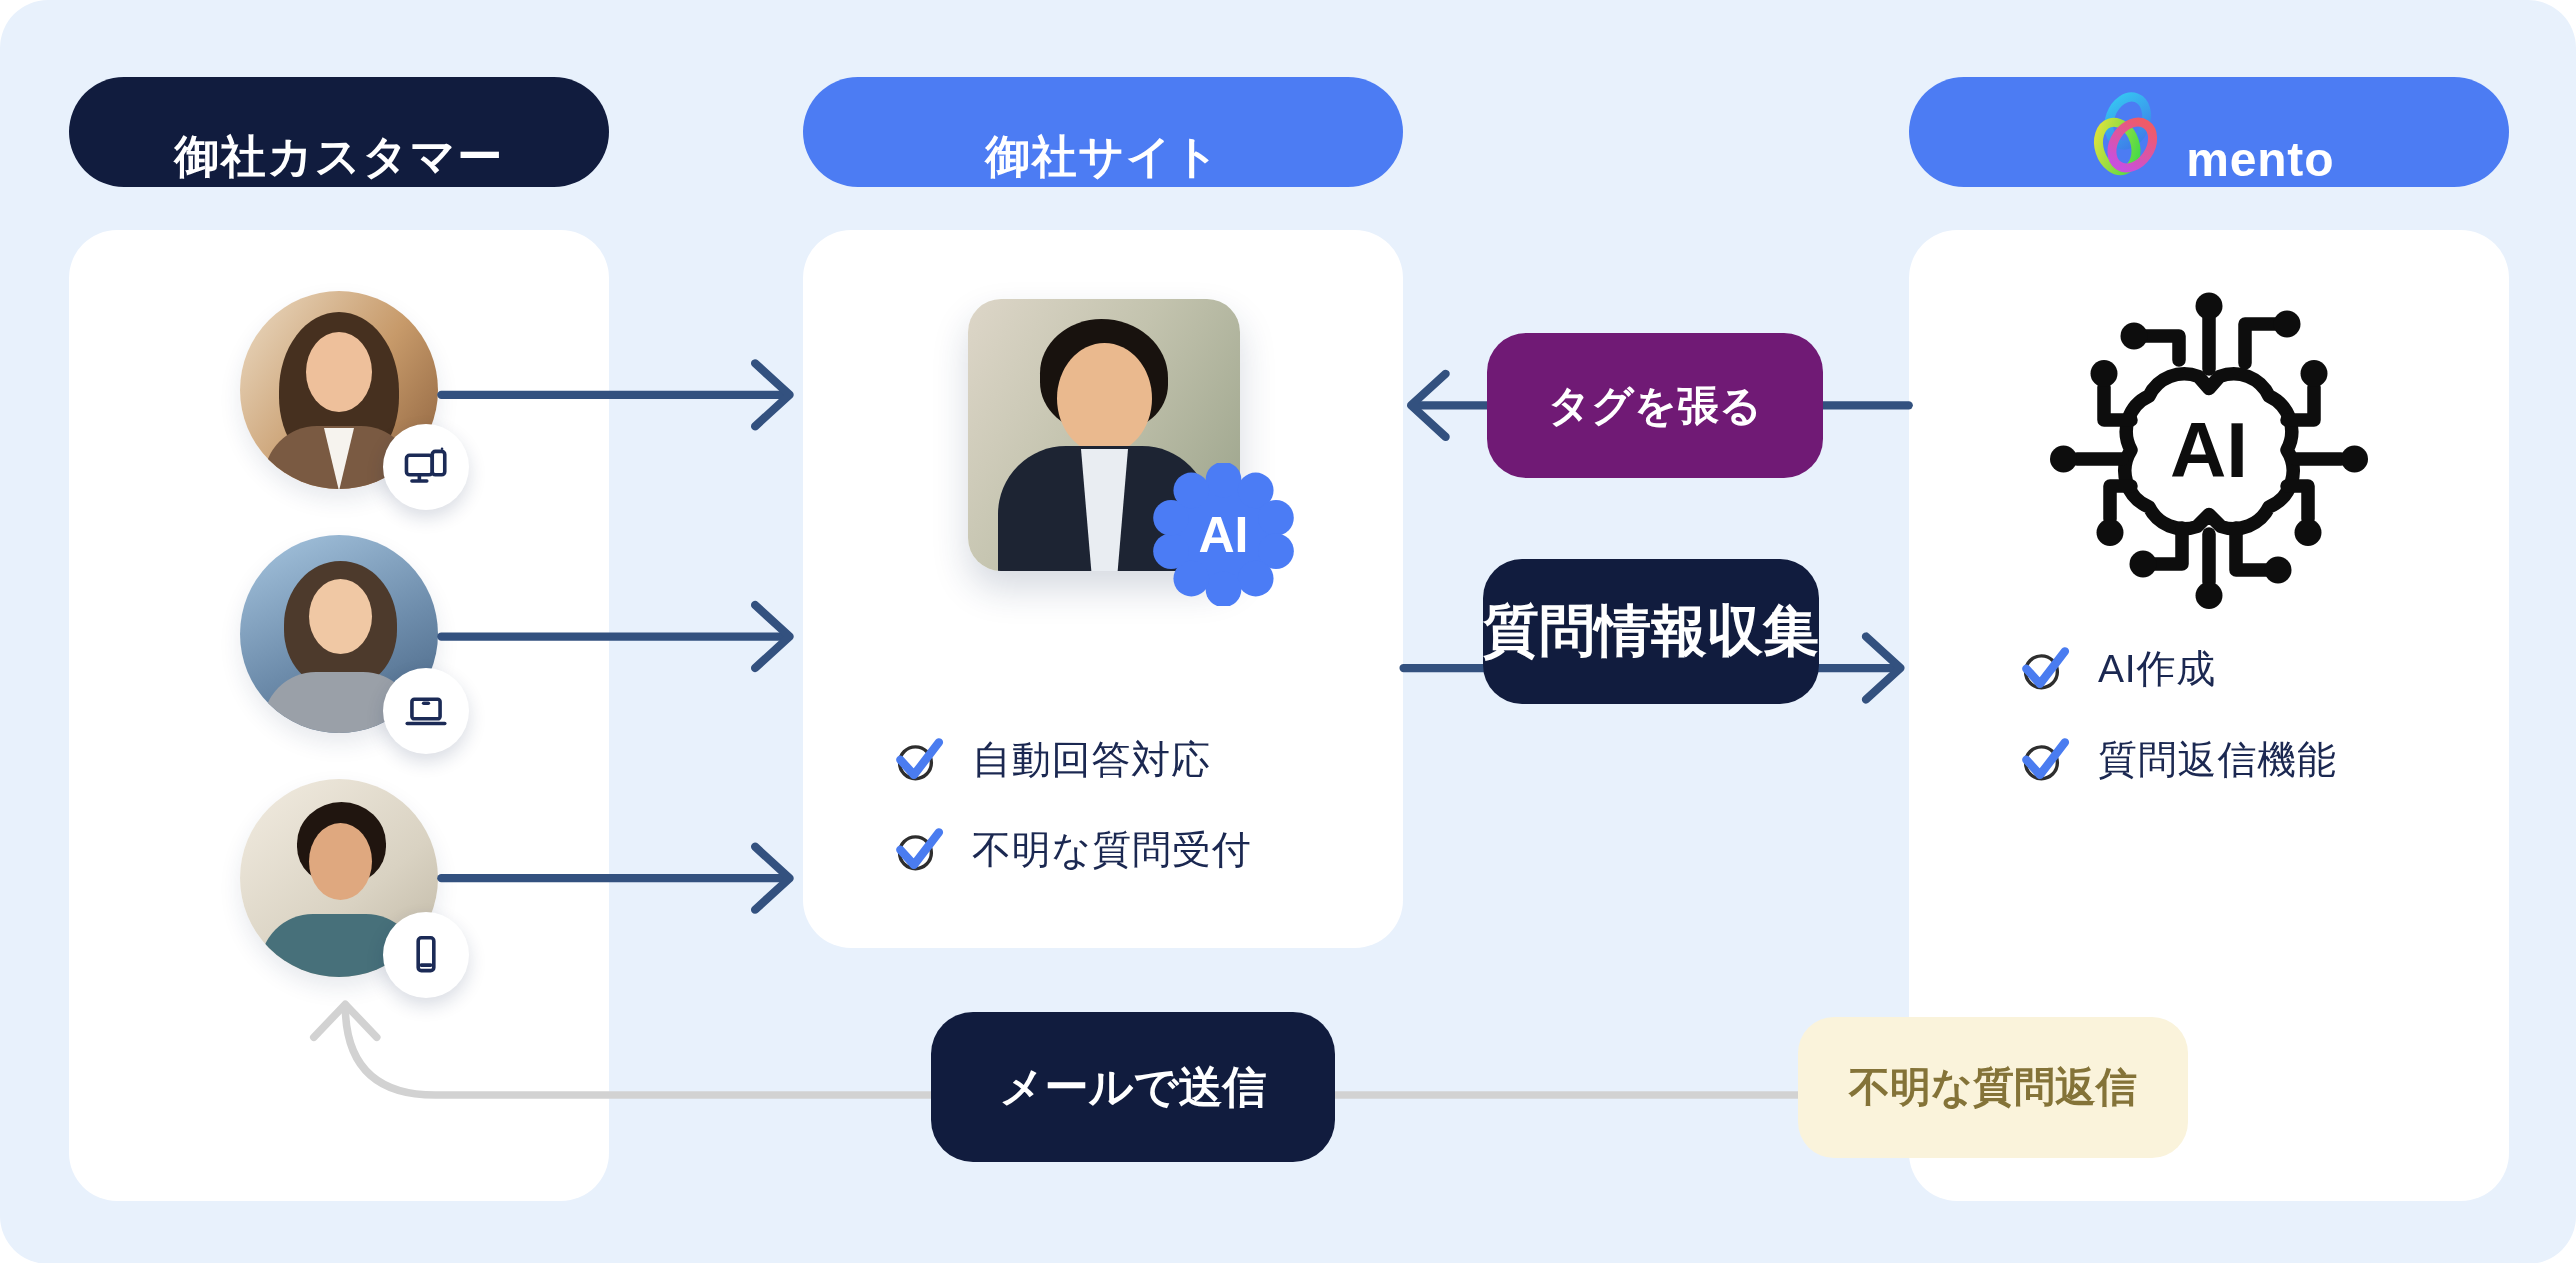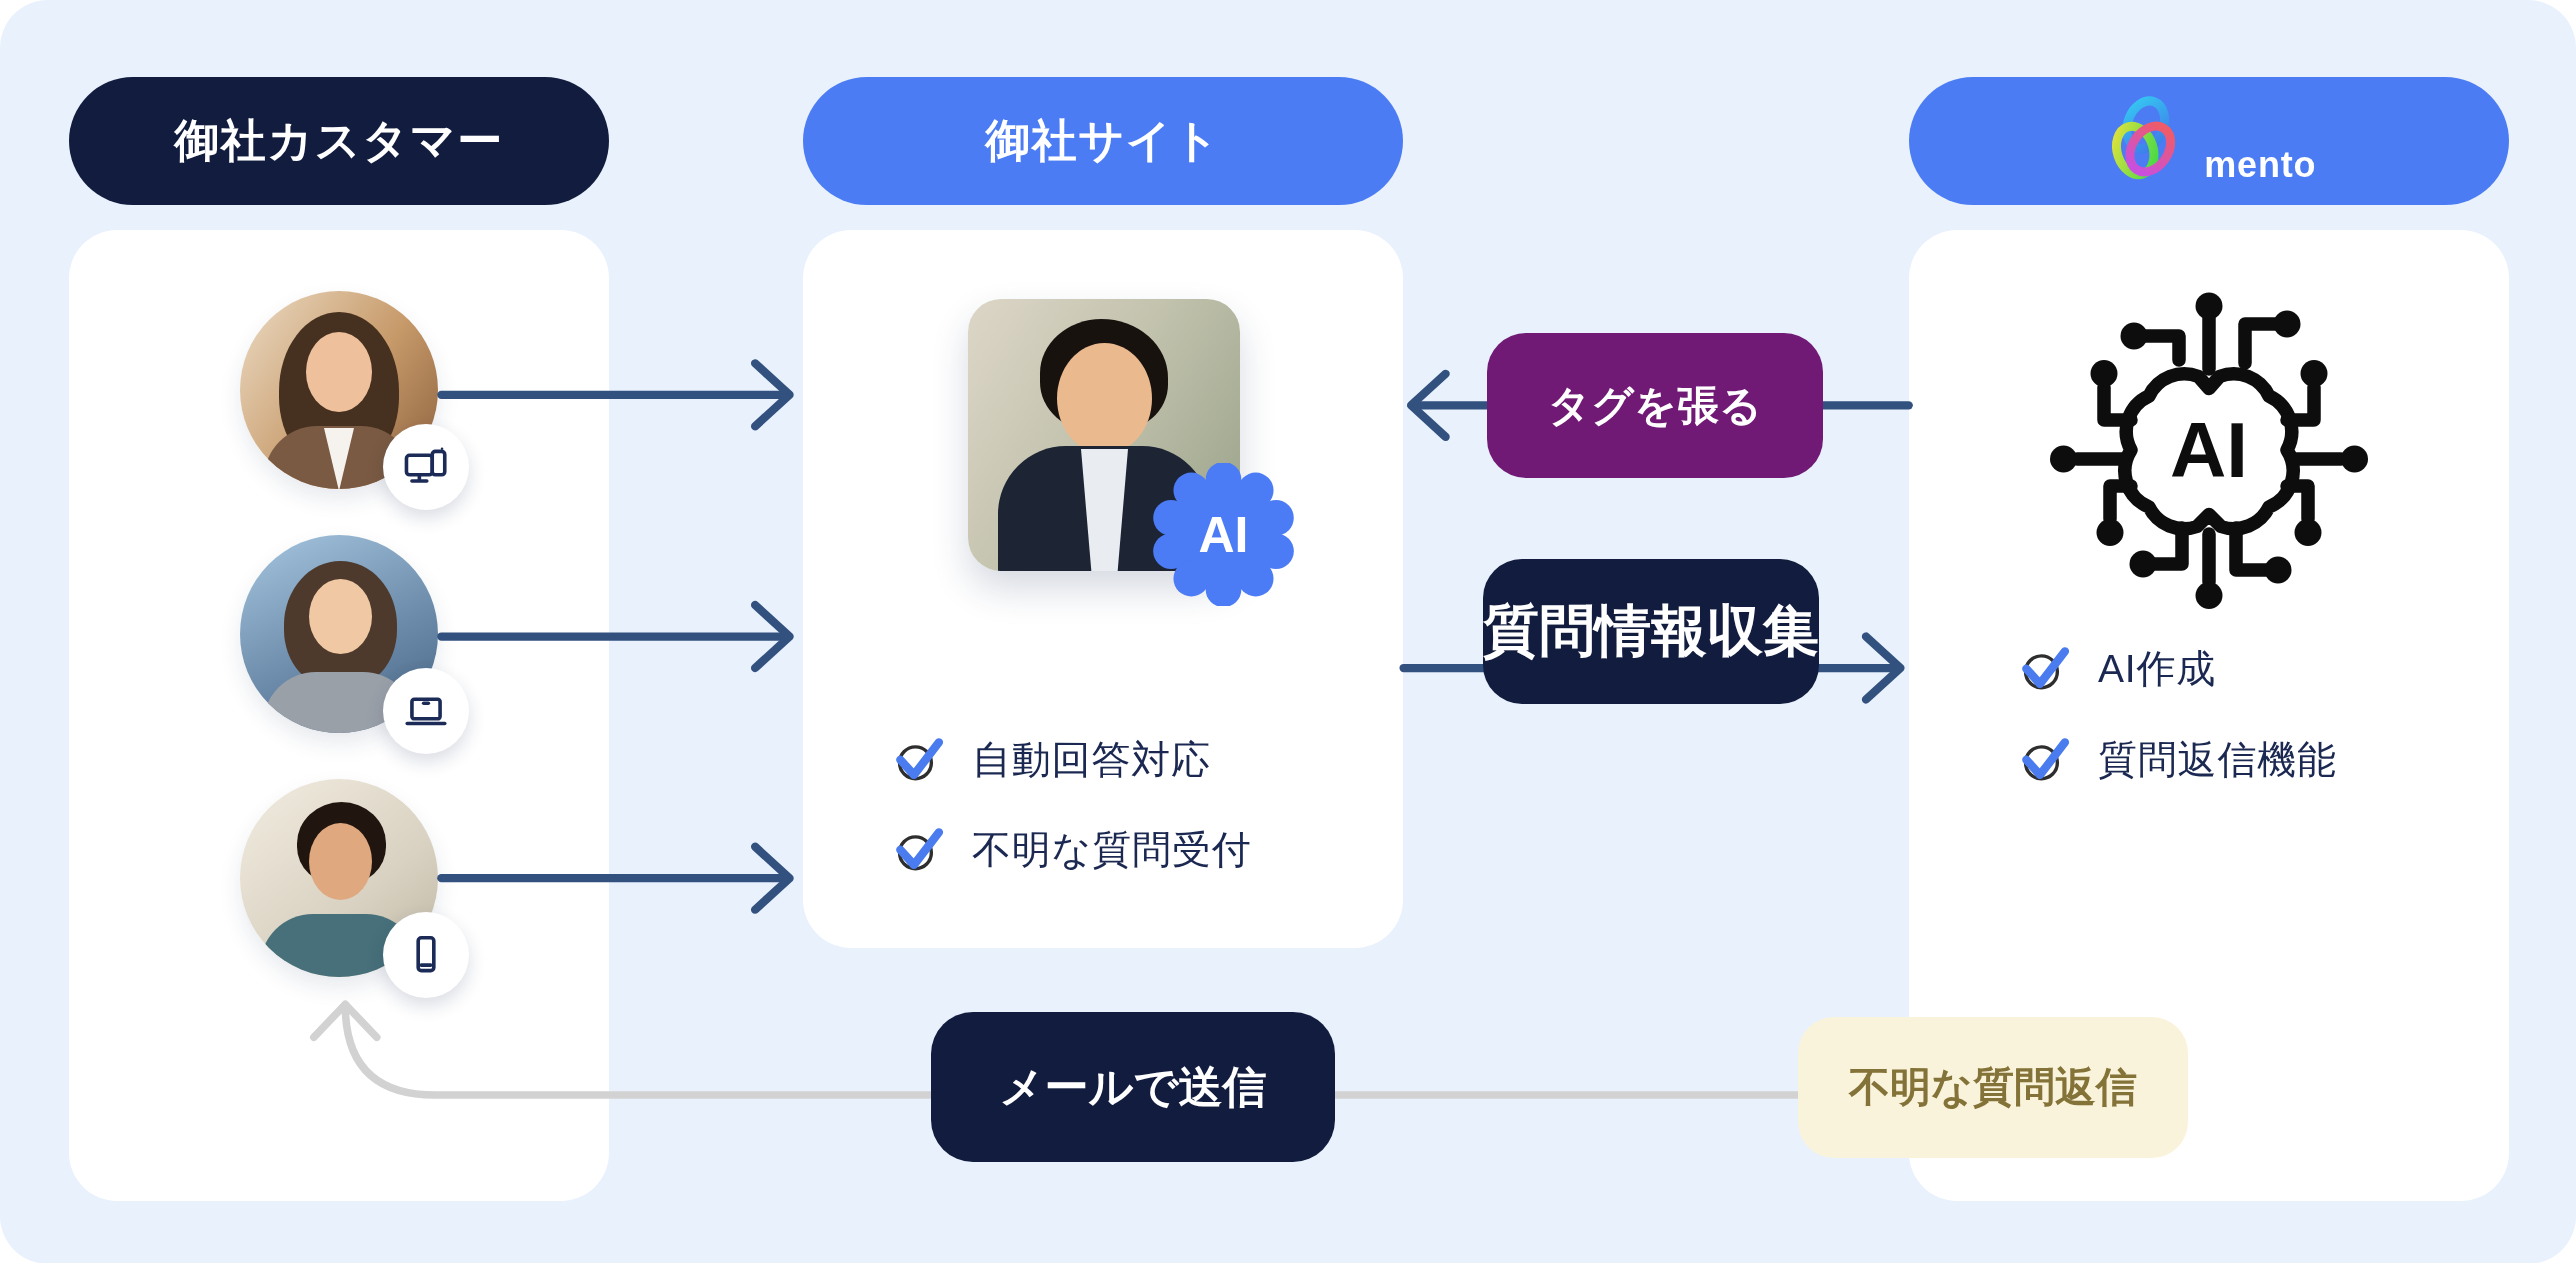--- a/index.html
+++ b/index.html
@@ -1,20 +1,20 @@
 <!DOCTYPE html>
 <html style="font-size:12px"><head>
 <meta charset="utf-8">
 <style>
   html,body{margin:0;padding:0;background:#ffffff;}
   .canvas{position:relative;width:2576px;height:1264px;font-family:"Liberation Sans","DejaVu Sans",sans-serif;overflow:hidden;}
   .panel{position:absolute;inset:0;background:#e8f1fc;border-radius:48px;}
 
   
-  .hpill{position:absolute;top:77px;height:128px;border-radius:64px;display:flex;align-items:center;justify-content:center;color:#ffffff;font-size:45px;font-weight:bold;letter-spacing:1.5px;z-index:6;}
+  .hpill{position:absolute;top:77px;height:110px;border-radius:64px;display:flex;align-items:flex-end;justify-content:center;color:#ffffff;font-size:45px;font-weight:bold;letter-spacing:1.5px;z-index:6;}
   .hpill.navy{background:#111c3e;}
   .hpill.blue{background:#4c7cf3;}
   #pill-customer{left:69px;width:540px;}
   #pill-site{left:803px;width:600px;}
   #pill-mento{left:1909px;width:600px;gap:19.5px;}
 
   
   .card{position:absolute;background:#ffffff;border-radius:48px;z-index:1;}
   #card-customer{left:69px;top:230px;width:540px;height:971px;}
   #card-site{left:803px;top:230px;width:600px;height:718px;}
@@ -78,21 +78,21 @@
               <stop offset="1" stop-color="#37d948"></stop>
           </linearGradient>
         </defs>
         <g fill="none" stroke-width="12">
           <ellipse cx="58" cy="44" rx="24" ry="33" stroke="url(#gcy)" transform="rotate(20 58 44)"></ellipse>
           <ellipse cx="44" cy="78" rx="24" ry="33" stroke="url(#ggr)" transform="rotate(-18 44 78)"></ellipse>
           <ellipse cx="64" cy="76" rx="24" ry="33" stroke="url(#gpk)" transform="rotate(34 64 76)"></ellipse>
         </g>
       </svg>
     </span>
-    <span style="font-size:36px;letter-spacing:0.8px;margin-top:48px;">mento</span>
+    <span style="font-size:48px;letter-spacing:0.8px;margin-top:48px;">mento</span>
   </div>
 
   <div class="card" id="card-customer"></div>
   <div class="card" id="card-site"></div>
   <div class="card" id="card-mento"></div>
 
   <div class="avatar" style="left:240px;top:291px;">
     <div class="av-bg" style="background:linear-gradient(125deg,#ecdcc5 0%,#c79a6a 55%,#8a5f3c 100%);"></div>
     <div class="av-hair" style="left:39px;top:21px;width:120px;height:158px;background:#46301f;"></div>
     <div class="av-face" style="left:66px;top:41px;width:66px;height:80px;background:#eec09b;"></div>

